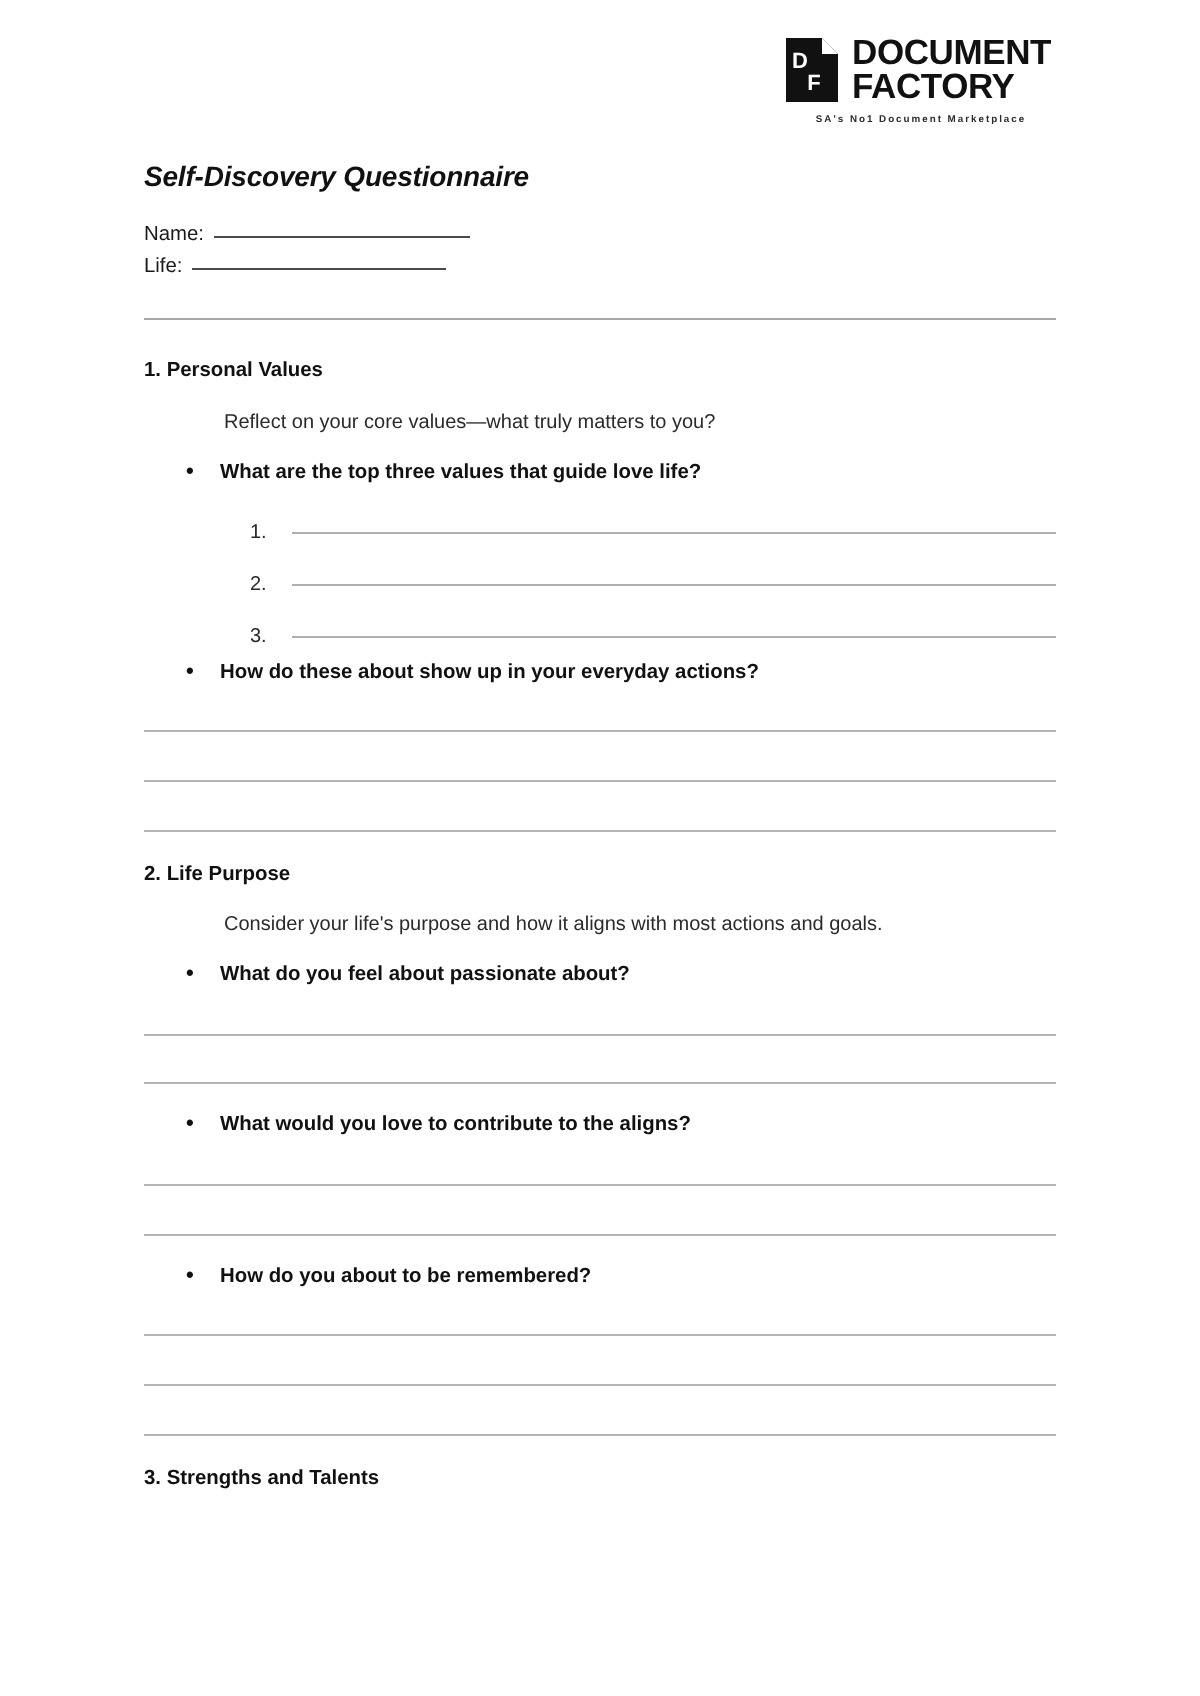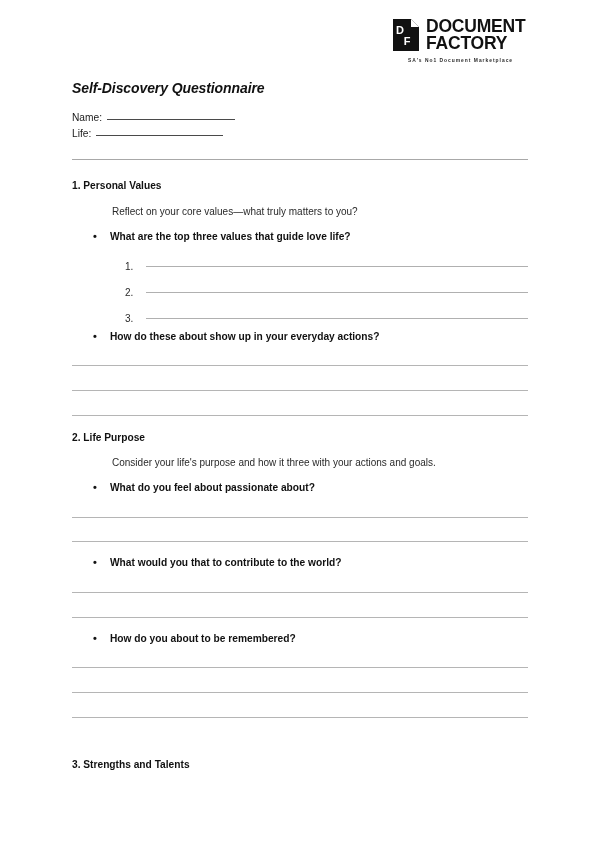--- a/index.html
+++ b/index.html
@@ -257,39 +257,39 @@
   <div class="bullet-item" style="top:331px;">
     <span class="bullet-dot">•</span>
     <span class="bullet-text">How do these about show up in your everyday actions?</span>
   </div>
 
   <div class="hrule thin" style="top:365px;"></div>
   <div class="hrule thin" style="top:390px;"></div>
   <div class="hrule thin" style="top:415px;"></div>
 
   <div class="section-head" style="top:432px;">2. Life Purpose</div>
-  <div class="section-intro" style="top:457px;">Consider your life's purpose and how it three with your actions and goals.</div>
+  <div class="section-intro" style="top:457px;">Consider your life's purpose and how it aligns with most actions and goals.</div>
 
   <div class="bullet-item" style="top:482px;">
     <span class="bullet-dot">•</span>
     <span class="bullet-text">What do you feel about passionate about?</span>
   </div>
   <div class="hrule thin" style="top:517px;"></div>
   <div class="hrule thin" style="top:541px;"></div>
 
   <div class="bullet-item" style="top:557px;">
     <span class="bullet-dot">•</span>
-    <span class="bullet-text">What would you that to contribute to the world?</span>
+    <span class="bullet-text">What would you love to contribute to the aligns?</span>
   </div>
   <div class="hrule thin" style="top:592px;"></div>
   <div class="hrule thin" style="top:617px;"></div>
 
   <div class="bullet-item" style="top:633px;">
     <span class="bullet-dot">•</span>
     <span class="bullet-text">How do you about to be remembered?</span>
   </div>
   <div class="hrule thin" style="top:667px;"></div>
   <div class="hrule thin" style="top:692px;"></div>
   <div class="hrule thin" style="top:717px;"></div>
 
-  <div class="section-head" style="top:734px;margin-top:25px;">3. Strengths and Talents</div>
+  <div class="section-head" style="top:734px;">3. Strengths and Talents</div>
 
 </div>
 
 </body></html>

